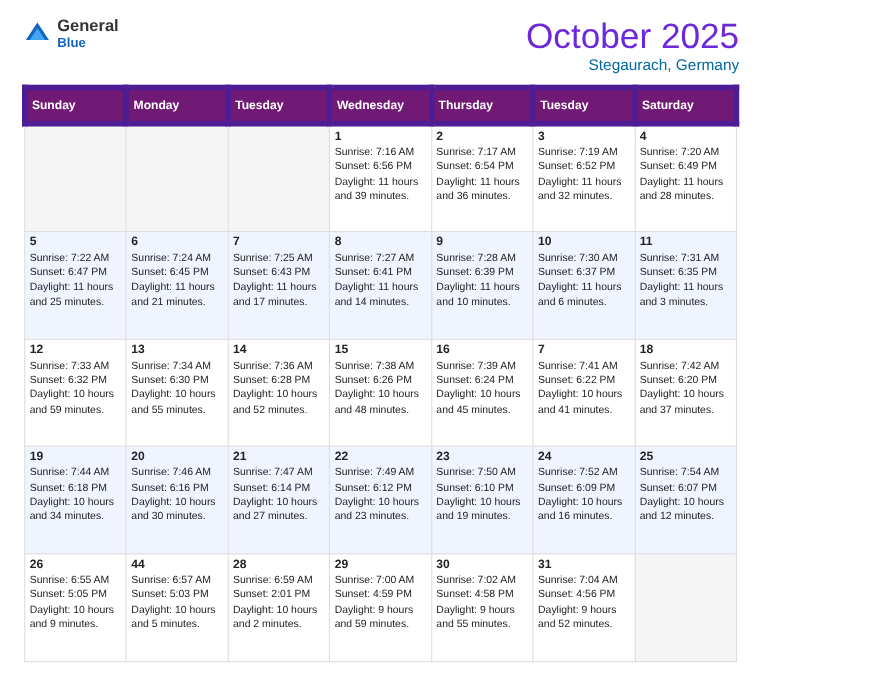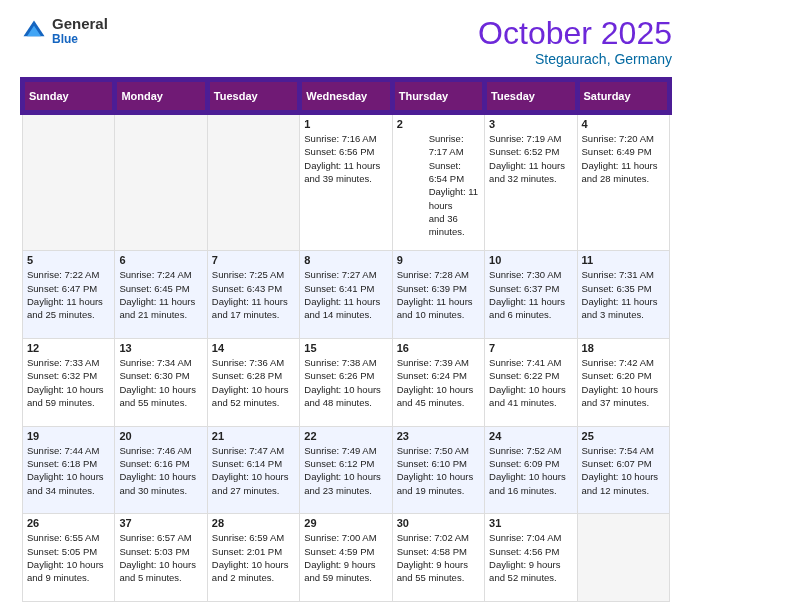--- a/index.html
+++ b/index.html
@@ -142,21 +142,21 @@
           <td class="empty"></td>
           <td>
             <div class="day-num">1</div>
             <div class="day-info" style="white-space: pre-line;">Sunrise: 7:16 AM
 Sunset: 6:56 PM
 Daylight: 11 hours
 and 39 minutes.</div>
           </td>
           <td>
             <div class="day-num">2</div>
-            <div class="day-info" style="white-space: pre-line; margin-left: 32px;">Sunrise: 7:17 AM
+            <div class="day-info" style="white-space: pre-line;">Sunrise: 7:17 AM
 Sunset: 6:54 PM
 Daylight: 11 hours
 and 36 minutes.</div>
           </td>
           <td>
             <div class="day-num">3</div>
             <div class="day-info" style="white-space: pre-line;">Sunrise: 7:19 AM
 Sunset: 6:52 PM
 Daylight: 11 hours
 and 32 minutes.</div>
@@ -324,21 +324,21 @@
         </tr>
         <tr>
           <td>
             <div class="day-num">26</div>
             <div class="day-info" style="white-space: pre-line;">Sunrise: 6:55 AM
 Sunset: 5:05 PM
 Daylight: 10 hours
 and 9 minutes.</div>
           </td>
           <td>
-            <div class="day-num">37</div>
+            <div class="day-num">44</div>
             <div class="day-info" style="white-space: pre-line;">Sunrise: 6:57 AM
 Sunset: 5:03 PM
 Daylight: 10 hours
 and 5 minutes.</div>
           </td>
           <td>
             <div class="day-num">28</div>
             <div class="day-info" style="white-space: pre-line;">Sunrise: 6:59 AM
 Sunset: 2:01 PM
 Daylight: 10 hours

